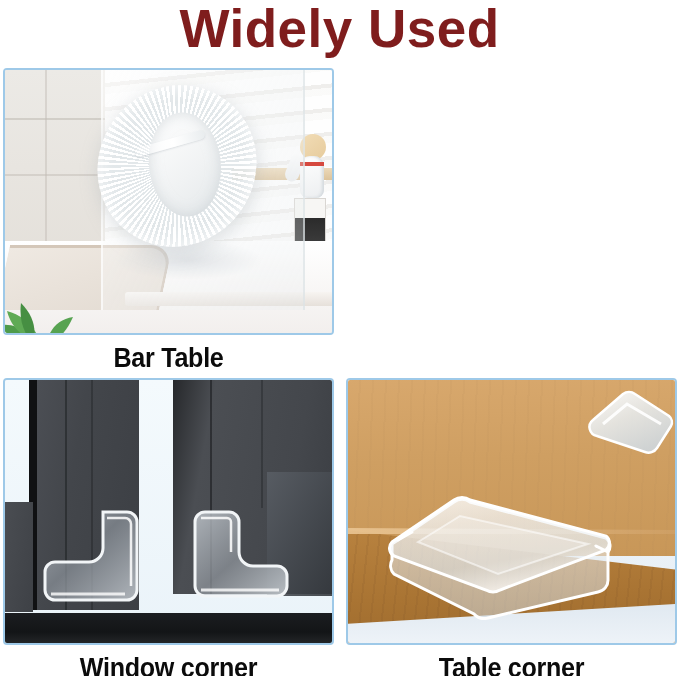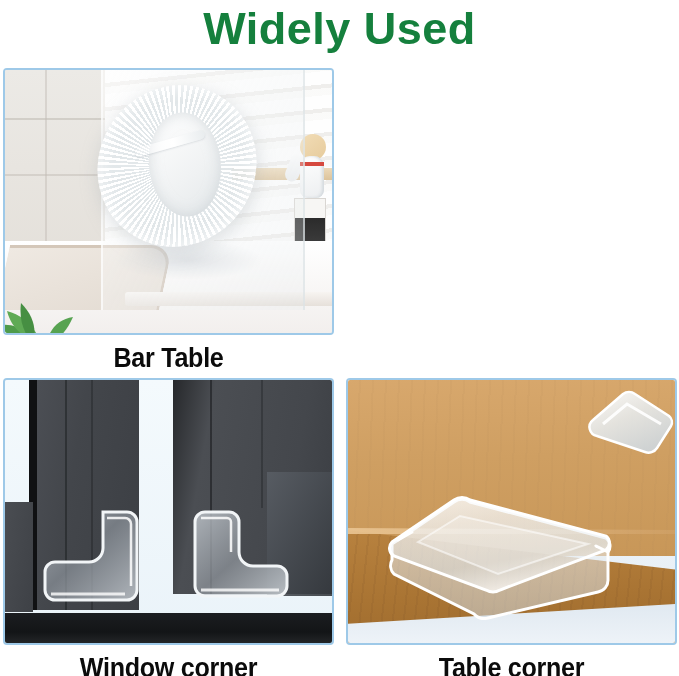--- a/index.html
+++ b/index.html
@@ -22,24 +22,24 @@
     background: #ffffff;
   }
 
   
   .title {
     position: absolute;
     left: 0;
     top: 2px;
     width: 679px;
     text-align: center;
-    font-size: 45px;
+    font-size: 53px;
     font-weight: bold;
     letter-spacing: 0.5px;
-    color: #15803d;
+    color: #7f1d1d;
     line-height: 54px;
     white-space: nowrap;
   }
 
   
   .grid {
     position: absolute;
     left: 0;
     top: 68px;
     width: 679px;

